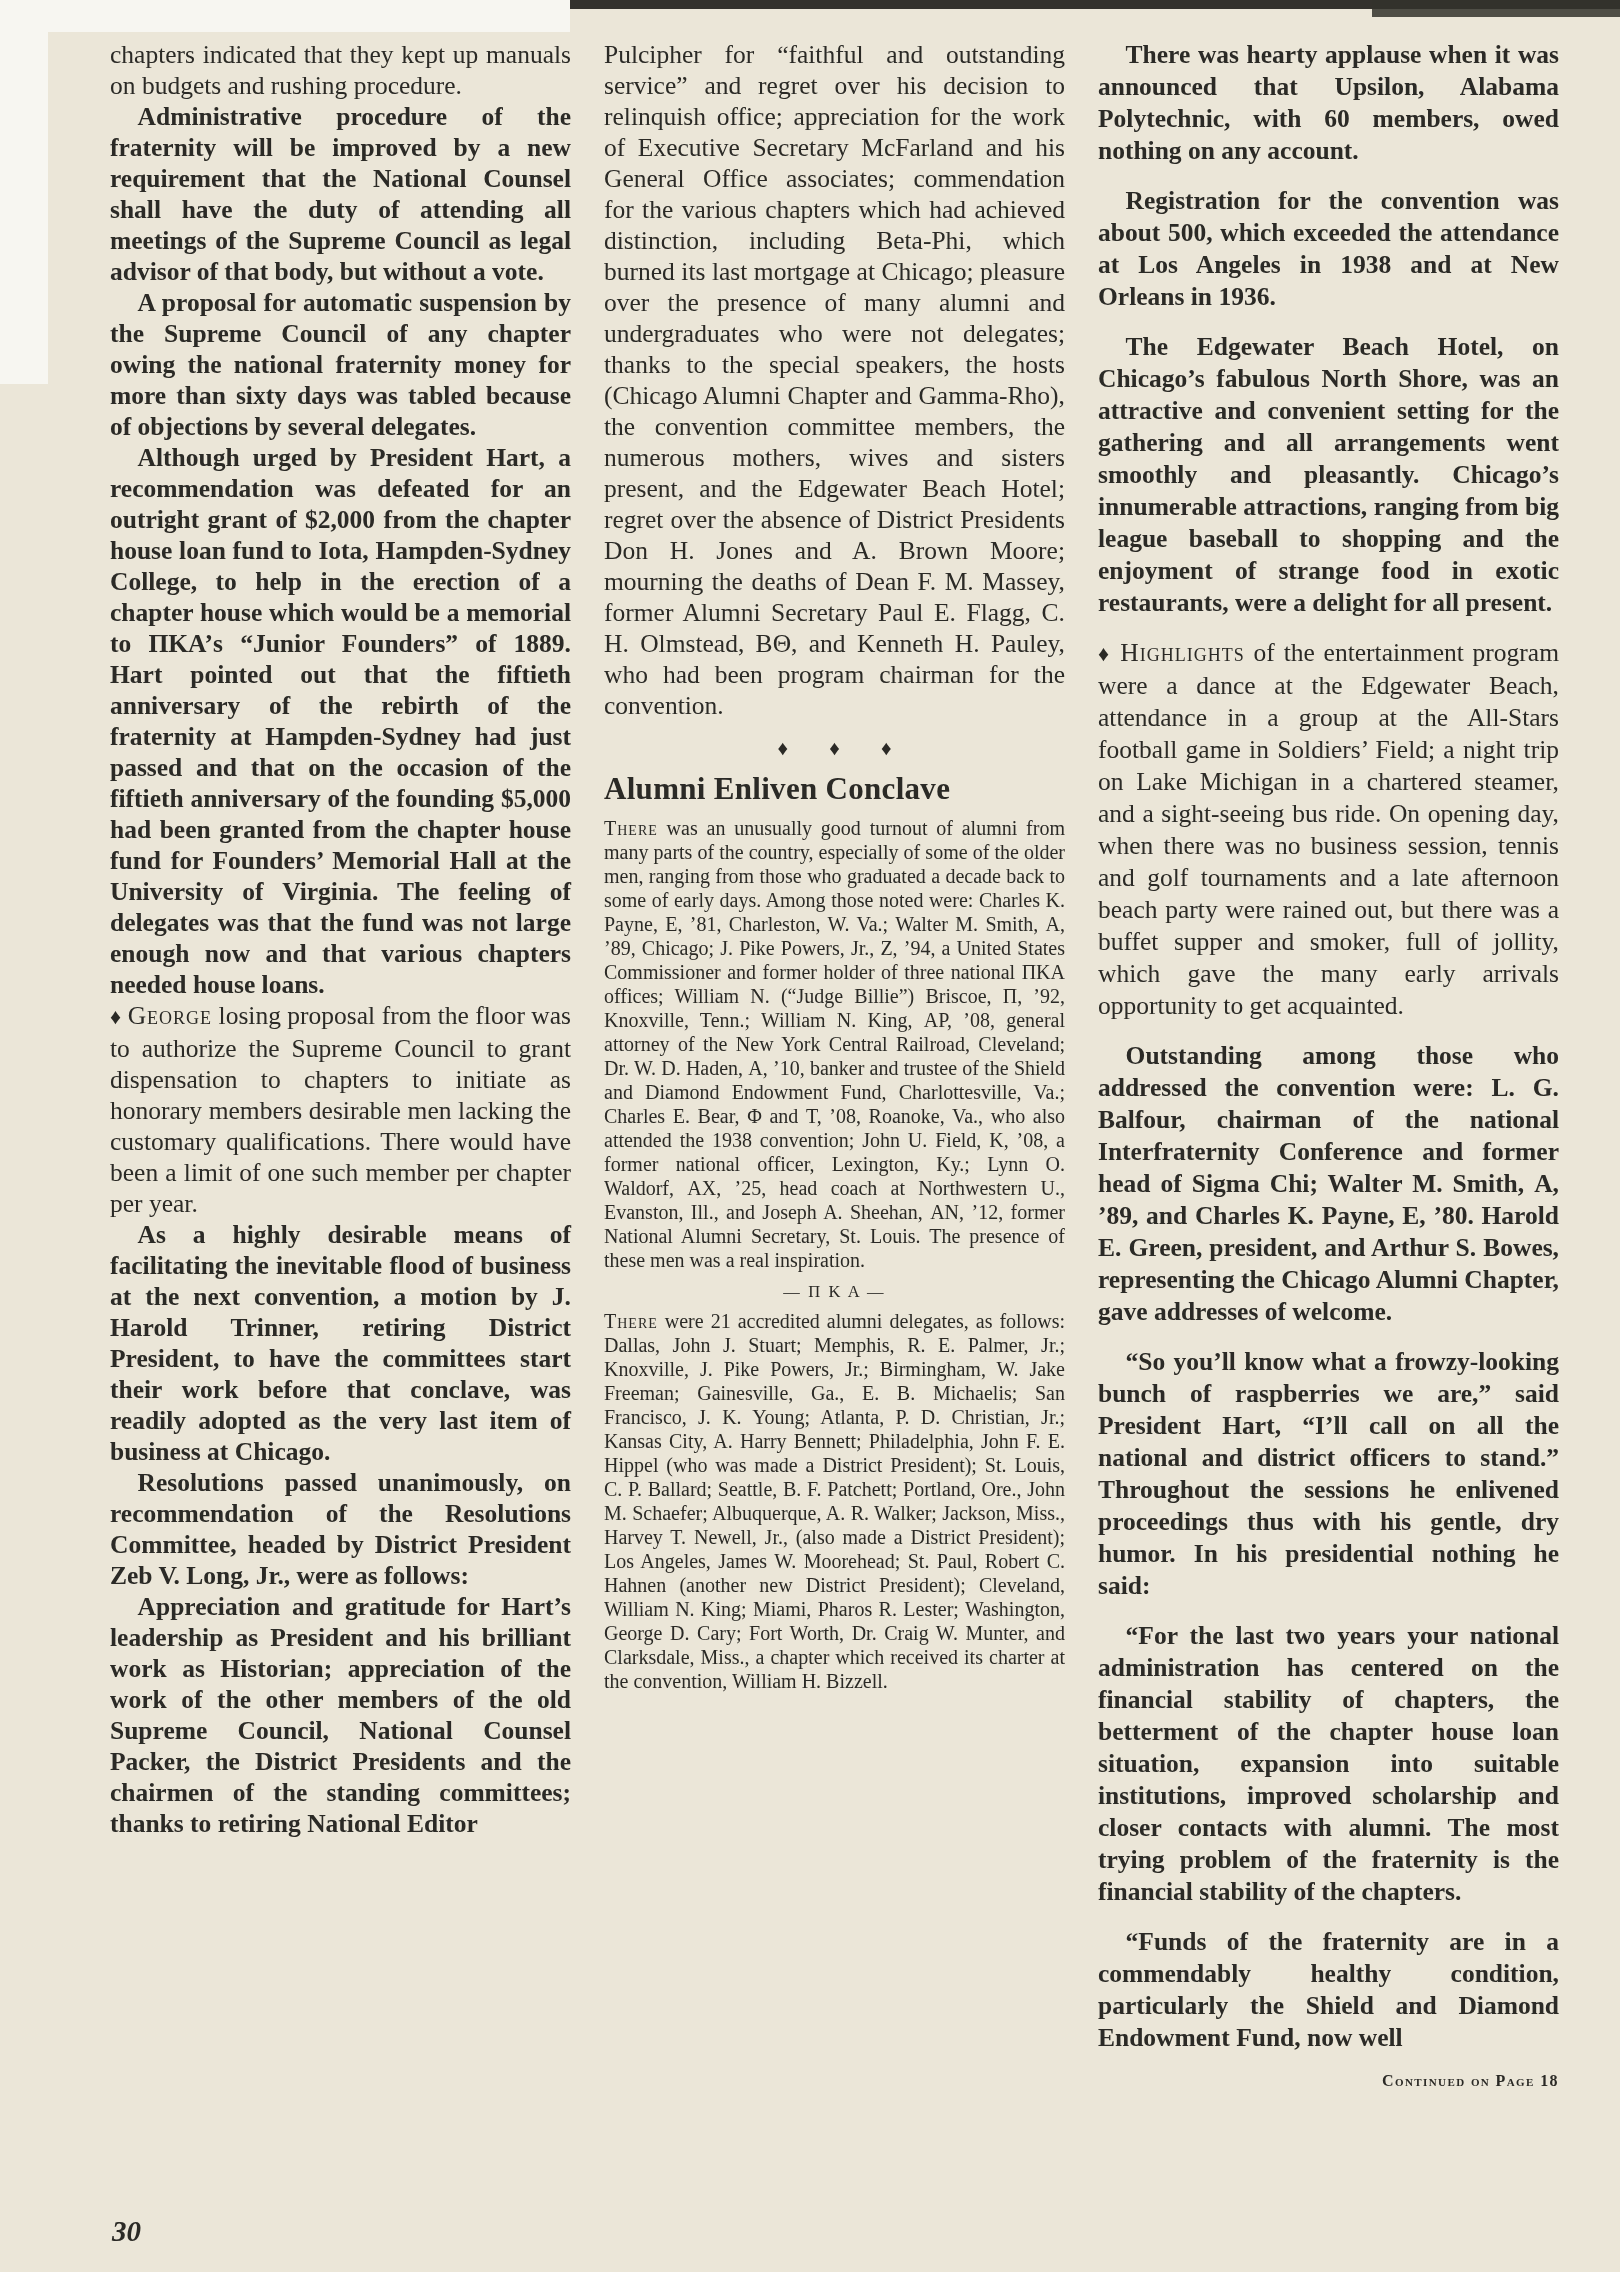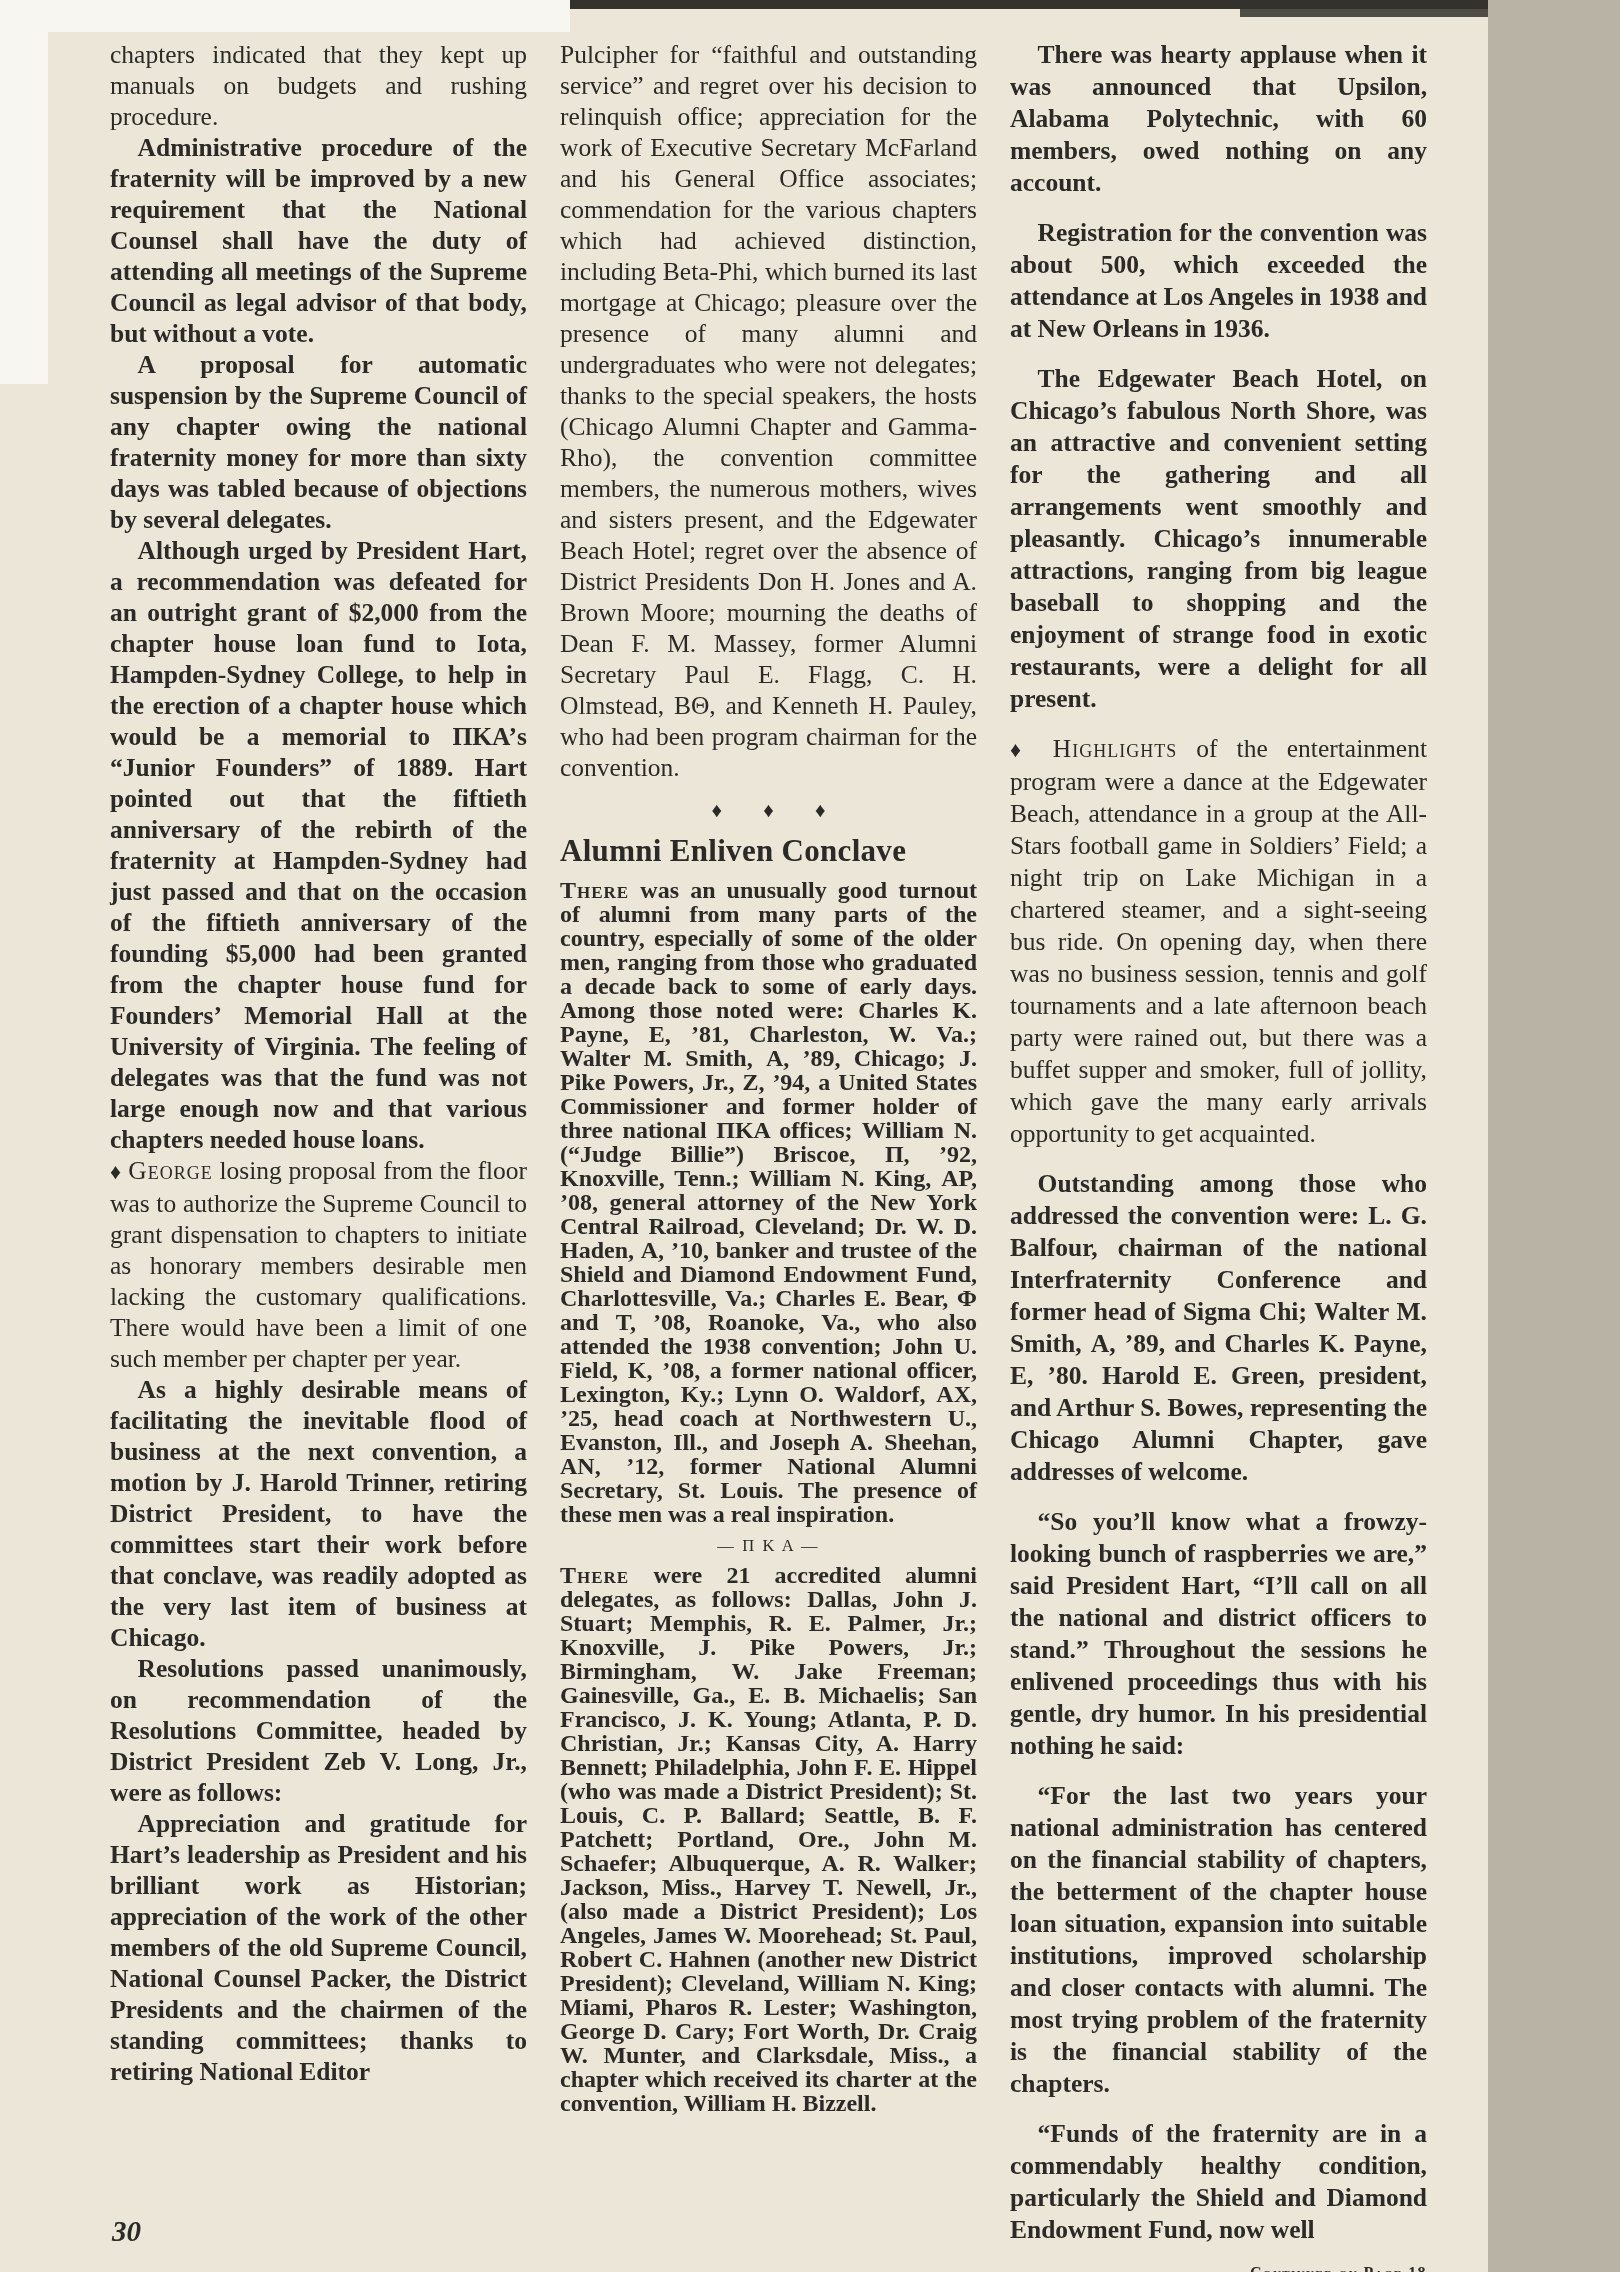--- a/index.html
+++ b/index.html
@@ -1,20 +1,20 @@
 <!DOCTYPE html>
 <html style="--paper: #ebe6d8; --ink: #2b2a26; --scan-edge: #34322d; --scan-bg: #f7f6f1;font-size:11px"><head>
 <meta charset="utf-8">
 <title>Magazine Page 20</title>
 <style>
   * { margin: 0; padding: 0; box-sizing: border-box; }
   html, body { background: #b8b3a5; }
   .page {
     position: relative;
-    width: 1488px;
+    width: 1620px;
     height: 2273px;
     background: var(--paper, #ebe6d8);
     color: var(--ink, #2b2a26);
     font-family: "Liberation Serif", serif;
     overflow: hidden;
   }
   .scan-top {
     position: absolute; top: 0; left: 0;
     width: 100%; height: 9px;
     background: var(--scan-edge, #34322d);
@@ -43,23 +43,22 @@
   }
   .column { flex: 1 1 0; min-width: 0; }
 
   p.para {
     font-size: 25.5px;
     line-height: 31px;
     text-align: justify;
   }
   p.para.indent { text-indent: 27.6px; font-weight: bold; }
   p.para.small {
-    font-size: 24px;
+    font-size: 20px;
     line-height: 24px;
-    font-weight: bold;
   }
   .col-2 p.para.small { margin-top: 2.8px; }
   .col-3 p.para { line-height: 32px; margin-bottom: 18px; }
 
   .heading {
     font-size: 31px;
     line-height: 36px;
     font-weight: bold;
     margin: 9.6px 0 9.6px 0;
     letter-spacing: 0.3px;

